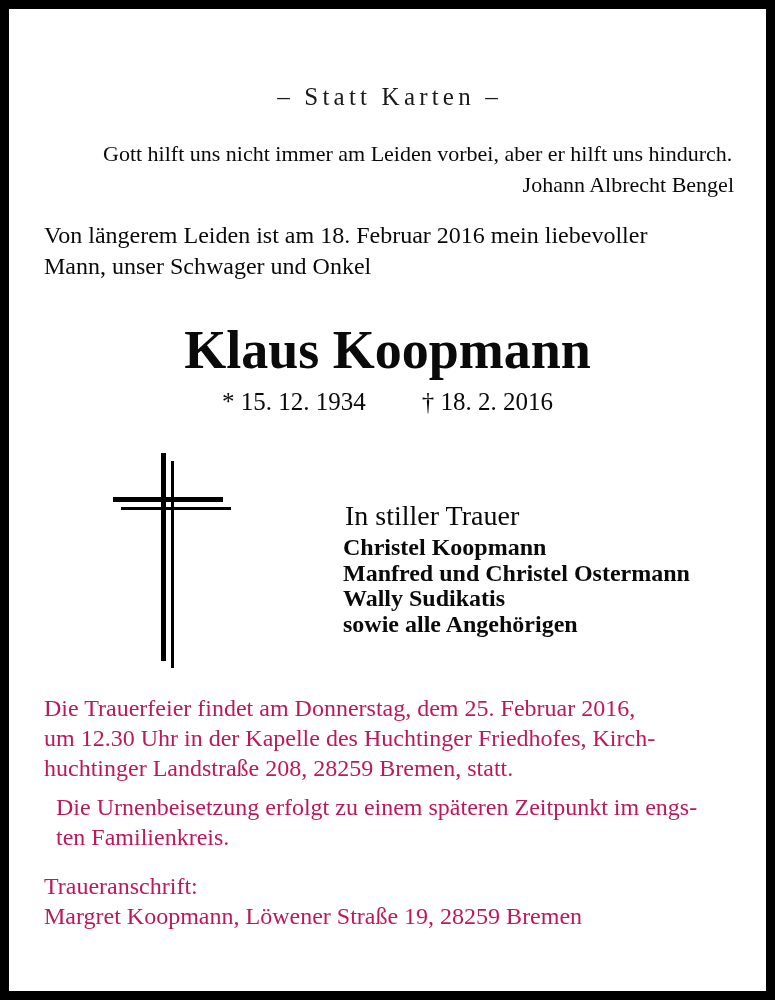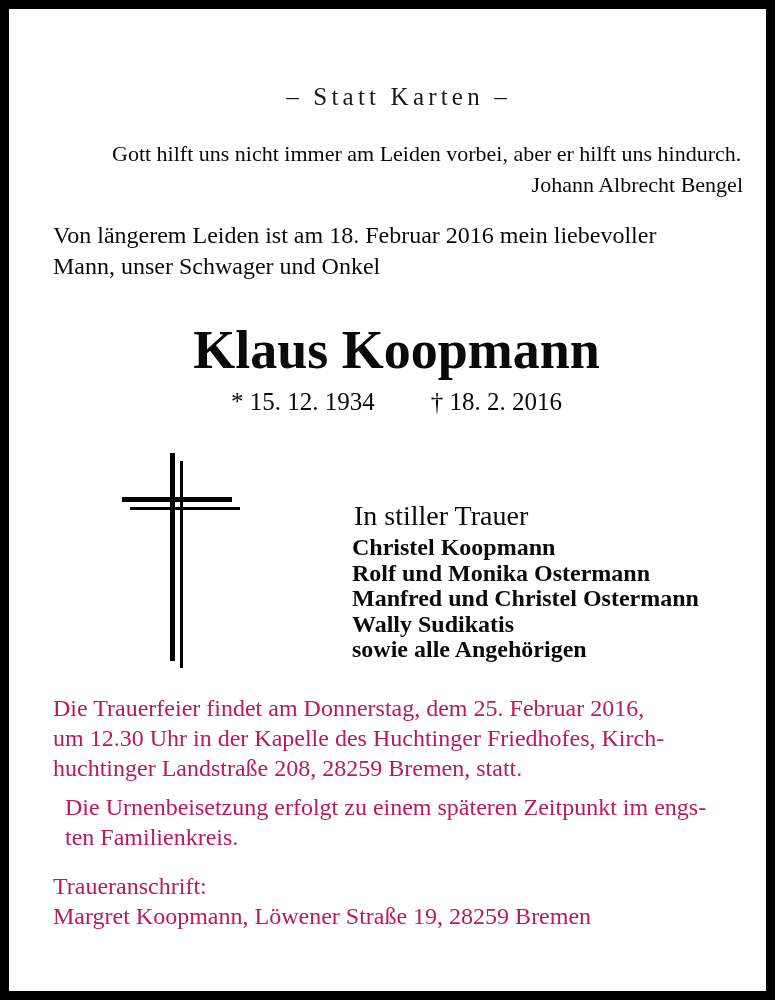--- a/index.html
+++ b/index.html
@@ -26,21 +26,20 @@
     box-sizing: border-box;
     pointer-events: none;
   }
   .inner {
     position: absolute;
     left: 9px; top: 9px;
     width: 757px;
     height: 982px;
     background: #ffffff;
     box-sizing: border-box;
-    margin-left: 9px;
   }
 
   
   .statt-karten {
     position: absolute;
     left: 0; top: 74px;
     width: 757px;
     text-align: center;
     font-size: 25px;
     letter-spacing: 4.2px;
@@ -201,21 +200,20 @@
       <div class="h-thick"></div>
       <div class="v-thin"></div>
       <div class="h-thin"></div>
     </div>
 
 
     <div class="mourn-heading">In stiller Trauer</div>
 
     <div class="mourners">
       <div>Christel Koopmann</div>
-      <div>Rolf und Monika Ostermann</div>
       <div>Manfred und Christel Ostermann</div>
       <div>Wally Sudikatis</div>
       <div>sowie alle Angehörigen</div>
     </div>
 
     <div class="para p-funeral">
       <div>Die Trauerfeier findet am Donnerstag, dem 25. Februar 2016,</div>
       <div>um 12.30 Uhr in der Kapelle des Huchtinger Friedhofes, Kirch-</div>
       <div class="last">huchtinger Landstraße 208, 28259 Bremen, statt.</div>
     </div>

